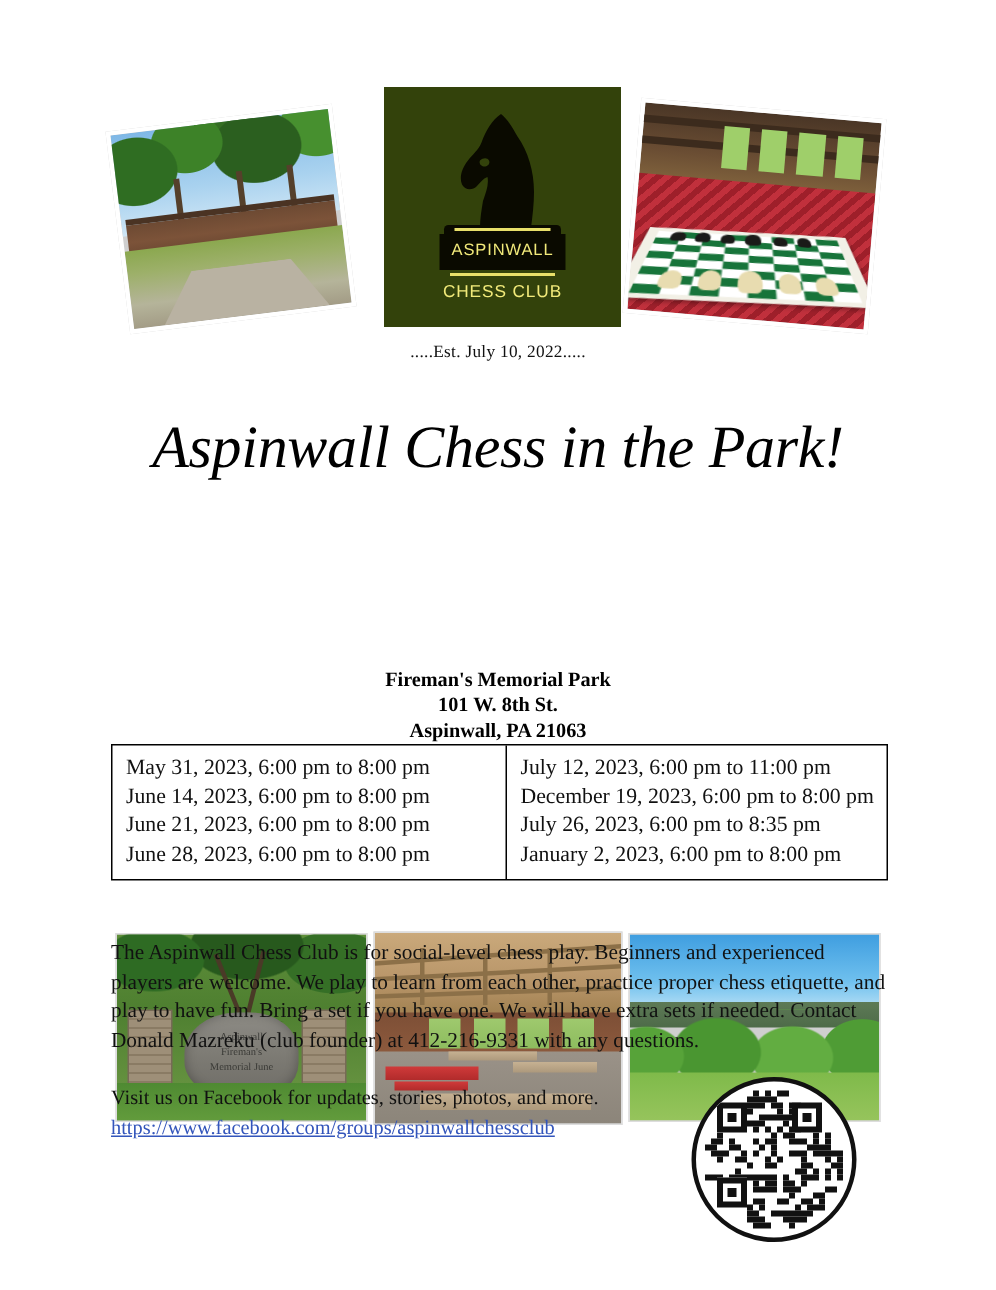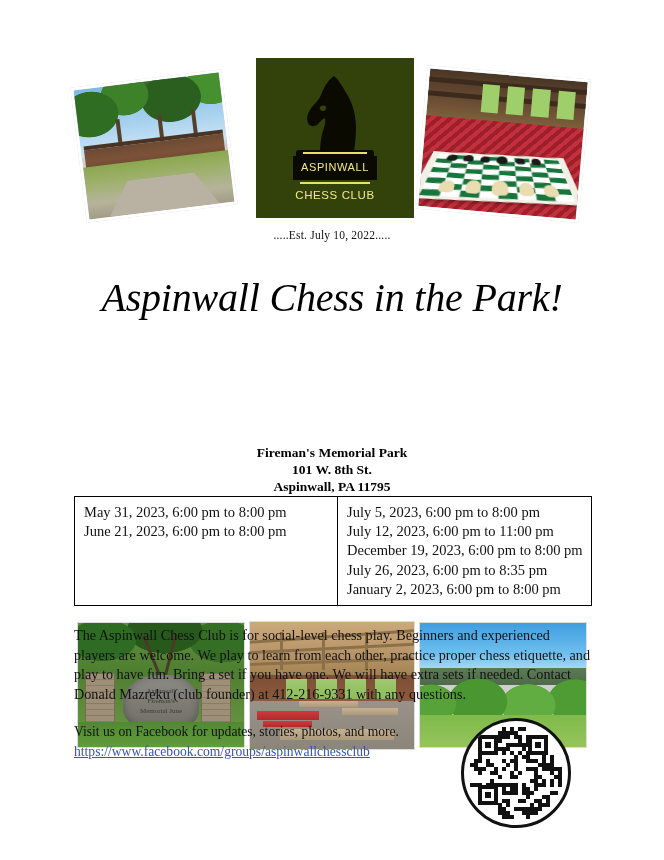--- a/index.html
+++ b/index.html
@@ -496,30 +496,31 @@
         <div class="ol-hills"></div>
         <div class="ol-trees"></div>
         <div class="ol-grass"></div>
       </div>
     </div>
   </div>
 
   <div class="address-block">
     <div>Fireman's Memorial Park</div>
     <div>101 W. 8th St.</div>
-    <div>Aspinwall, PA 11795</div>
+    <div>Aspinwall, PA 21063</div>
   </div>
 
   <div class="schedule">
     <div class="schedule-col left" id="schedule-left">
         <div>May 31, 2023, 6:00 pm to 8:00 pm</div>
+        <div>June 14, 2023, 6:00 pm to 8:00 pm</div>
         <div>June 21, 2023, 6:00 pm to 8:00 pm</div>
+        <div>June 28, 2023, 6:00 pm to 8:00 pm</div>
       </div>
     <div class="schedule-col right" id="schedule-right">
-        <div>July 5, 2023, 6:00 pm to 8:00 pm</div>
         <div>July 12, 2023, 6:00 pm to 11:00 pm</div>
         <div>December 19, 2023, 6:00 pm to 8:00 pm</div>
         <div>July 26, 2023, 6:00 pm to 8:35 pm</div>
         <div>January 2, 2023, 6:00 pm to 8:00 pm</div>
       </div>
   </div>
 
   <p class="body-copy">The Aspinwall Chess Club is for social-level chess play. Beginners and experienced players are welcome. We play to learn from each other, practice proper chess etiquette, and play to have fun. Bring a set if you have one. We will have extra sets if needed. Contact Donald Mazreku (club founder) at 412-216-9331 with any questions.</p>
 
   <div class="fb-block">

